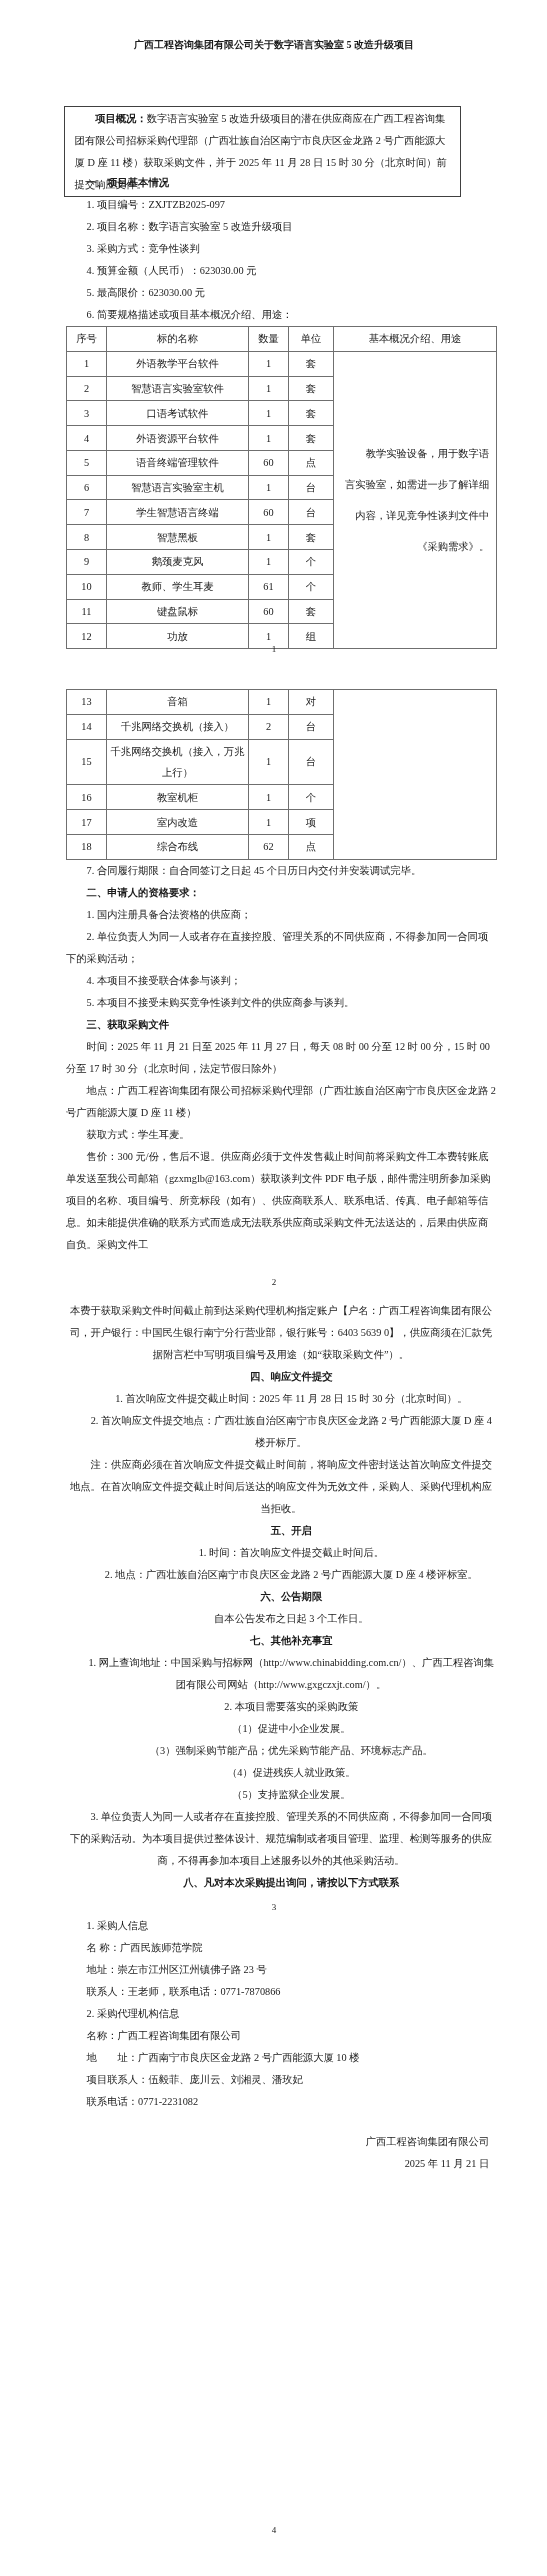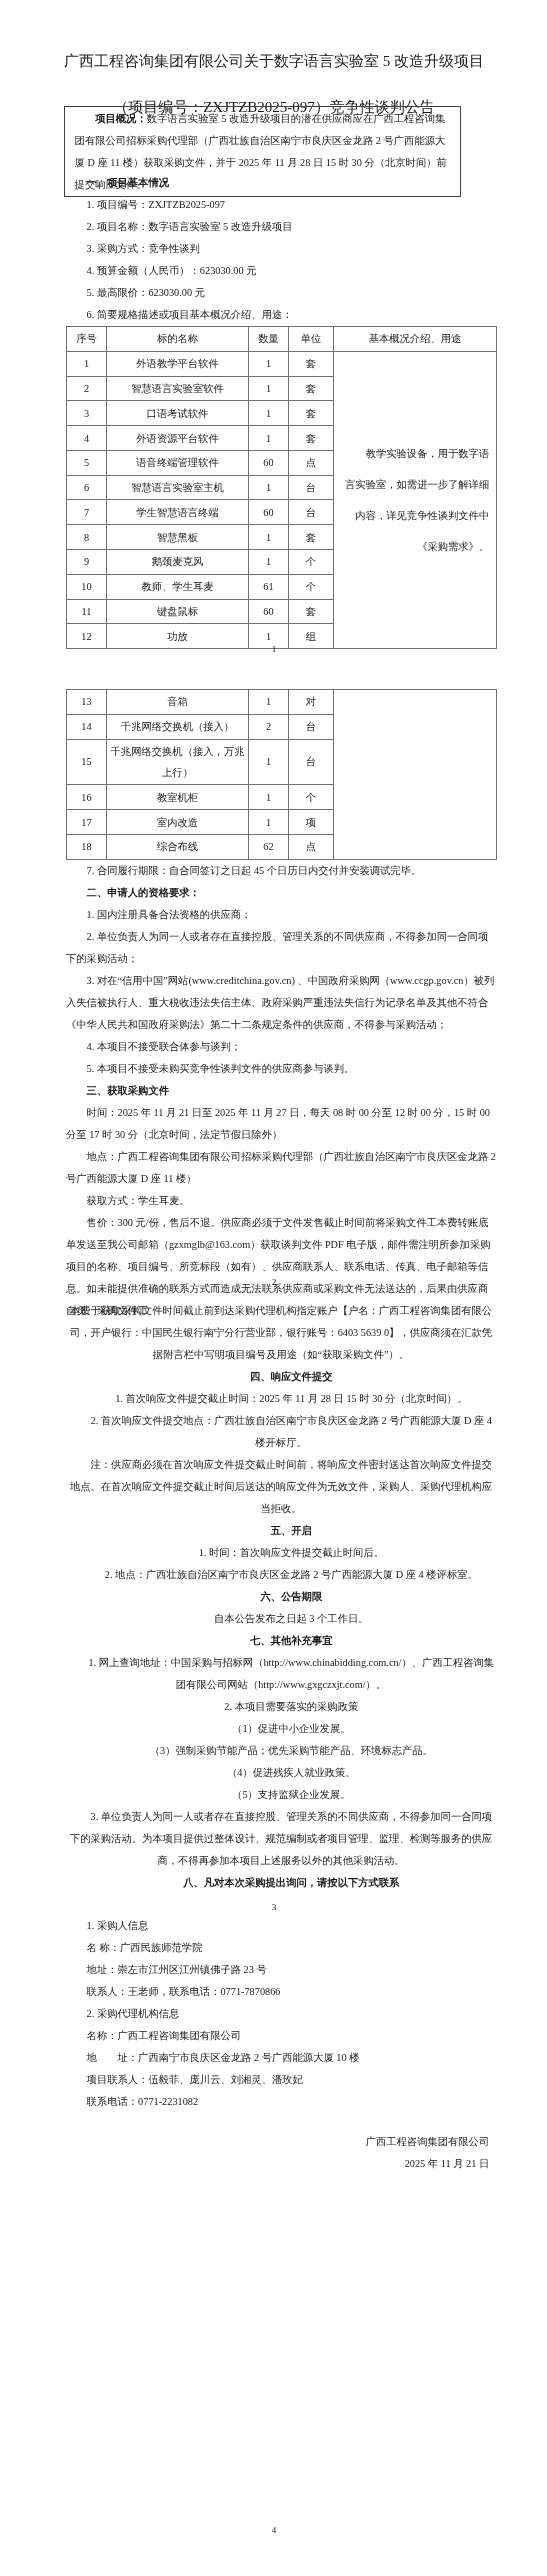--- a/index.html
+++ b/index.html
@@ -4,21 +4,21 @@
 <style>
   html,body{margin:0;padding:0;}
   body{
     width:548px;height:2576px;position:relative;background:#ffffff;
     font-family:"Liberation Serif","DejaVu Serif",serif;
     color:#1a1a1a;
   }
   #doc{position:absolute;top:0;left:0;width:548px;height:2576px;overflow:hidden;}
   .abs{position:absolute;}
   .title-block{top:30px;left:0;width:548px;text-align:center;}
-  .title-line{font-size:15px;font-weight:400;line-height:30px;margin:16px;}
+  .title-line{font-size:10px;font-weight:700;line-height:30px;margin:0;}
   .overview-box{
     top:106px;left:64px;width:397px;box-sizing:border-box;
     border:0.7px solid #404040;padding:0.7px 9.6px;
   }
   .line{font-size:10.3px;line-height:22px;margin:0;text-indent:2em;}
   .noindent{text-indent:0;}
   .hd{font-weight:700;}
   .flow1{top:172px;left:66px;width:430px;}
   .flow2{top:689px;left:66px;width:430px;}
   .flow3{top:1300px;left:66px;width:430px;text-align:center;}
@@ -39,21 +39,20 @@
   .sig{ text-align:right;padding-right:6.8px;text-indent:0;}
   .sig-company{margin-top:18px;}
 </style>
 </head>
 <body>
 
 <div id="doc">
 
   <div class="abs title-block">
     <p class="title-line">广西工程咨询集团有限公司关于数字语言实验室 5 改造升级项目</p>
-    <p class="title-line">（项目编号：ZXJTZB2025-097）竞争性谈判公告</p>
   </div>
 
   <div class="abs overview-box">
     <p class="line"><span class="hd">项目概况：</span><span>数字语言实验室 5 改造升级项目的潜在供应商应在广西工程咨询集团有限公司招标采购代理部（广西壮族自治区南宁市良庆区金龙路 2 号广西能源大厦 D 座 11 楼）获取采购文件，并于 2025 年 11 月 28 日 15 时 30 分（北京时间）前提交响应文件。</span></p>
   </div>
 
   <div class="abs flow1">
     <p class="line hd">一、项目基本情况</p>
     <p class="line">1. 项目编号：ZXJTZB2025-097</p>
     <p class="line">2. 项目名称：数字语言实验室 5 改造升级项目</p>
@@ -204,21 +203,20 @@
             <td>综合布线</td>
             <td>62</td>
             <td>点</td>
           </tr>
         </tbody>
     </table>
     <p class="line">7. 合同履行期限：自合同签订之日起 45 个日历日内交付并安装调试完毕。</p>
     <p class="line hd">二、申请人的资格要求：</p>
     <p class="line">1. 国内注册具备合法资格的供应商；</p>
     <p class="line">2. 单位负责人为同一人或者存在直接控股、管理关系的不同供应商，不得参加同一合同项下的采购活动；</p>
-    <p class="line">3. 对在“信用中国”网站(www.creditchina.gov.cn) 、中国政府采购网（www.ccgp.gov.cn）被列入失信被执行人、重大税收违法失信主体、政府采购严重违法失信行为记录名单及其他不符合《中华人民共和国政府采购法》第二十二条规定条件的供应商，不得参与采购活动；</p>
     <p class="line">4. 本项目不接受联合体参与谈判；</p>
     <p class="line">5. 本项目不接受未购买竞争性谈判文件的供应商参与谈判。</p>
     <p class="line hd">三、获取采购文件</p>
     <p class="line">时间：2025 年 11 月 21 日至 2025 年 11 月 27 日，每天 08 时 00 分至 12 时 00 分，15 时 00 分至 17 时 30 分（北京时间，法定节假日除外）</p>
     <p class="line">地点：广西工程咨询集团有限公司招标采购代理部（广西壮族自治区南宁市良庆区金龙路 2 号广西能源大厦 D 座 11 楼）</p>
     <p class="line">获取方式：学生耳麦。</p>
     <p class="line">售价：300 元/份，售后不退。供应商必须于文件发售截止时间前将采购文件工本费转账底单发送至我公司邮箱（gzxmglb@163.com）获取谈判文件 PDF 电子版，邮件需注明所参加采购项目的名称、项目编号、所竞标段（如有）、供应商联系人、联系电话、传真、电子邮箱等信息。如未能提供准确的联系方式而造成无法联系供应商或采购文件无法送达的，后果由供应商自负。采购文件工</p>
   </div>
 
   <div class="abs pageno pn2">2</div>

